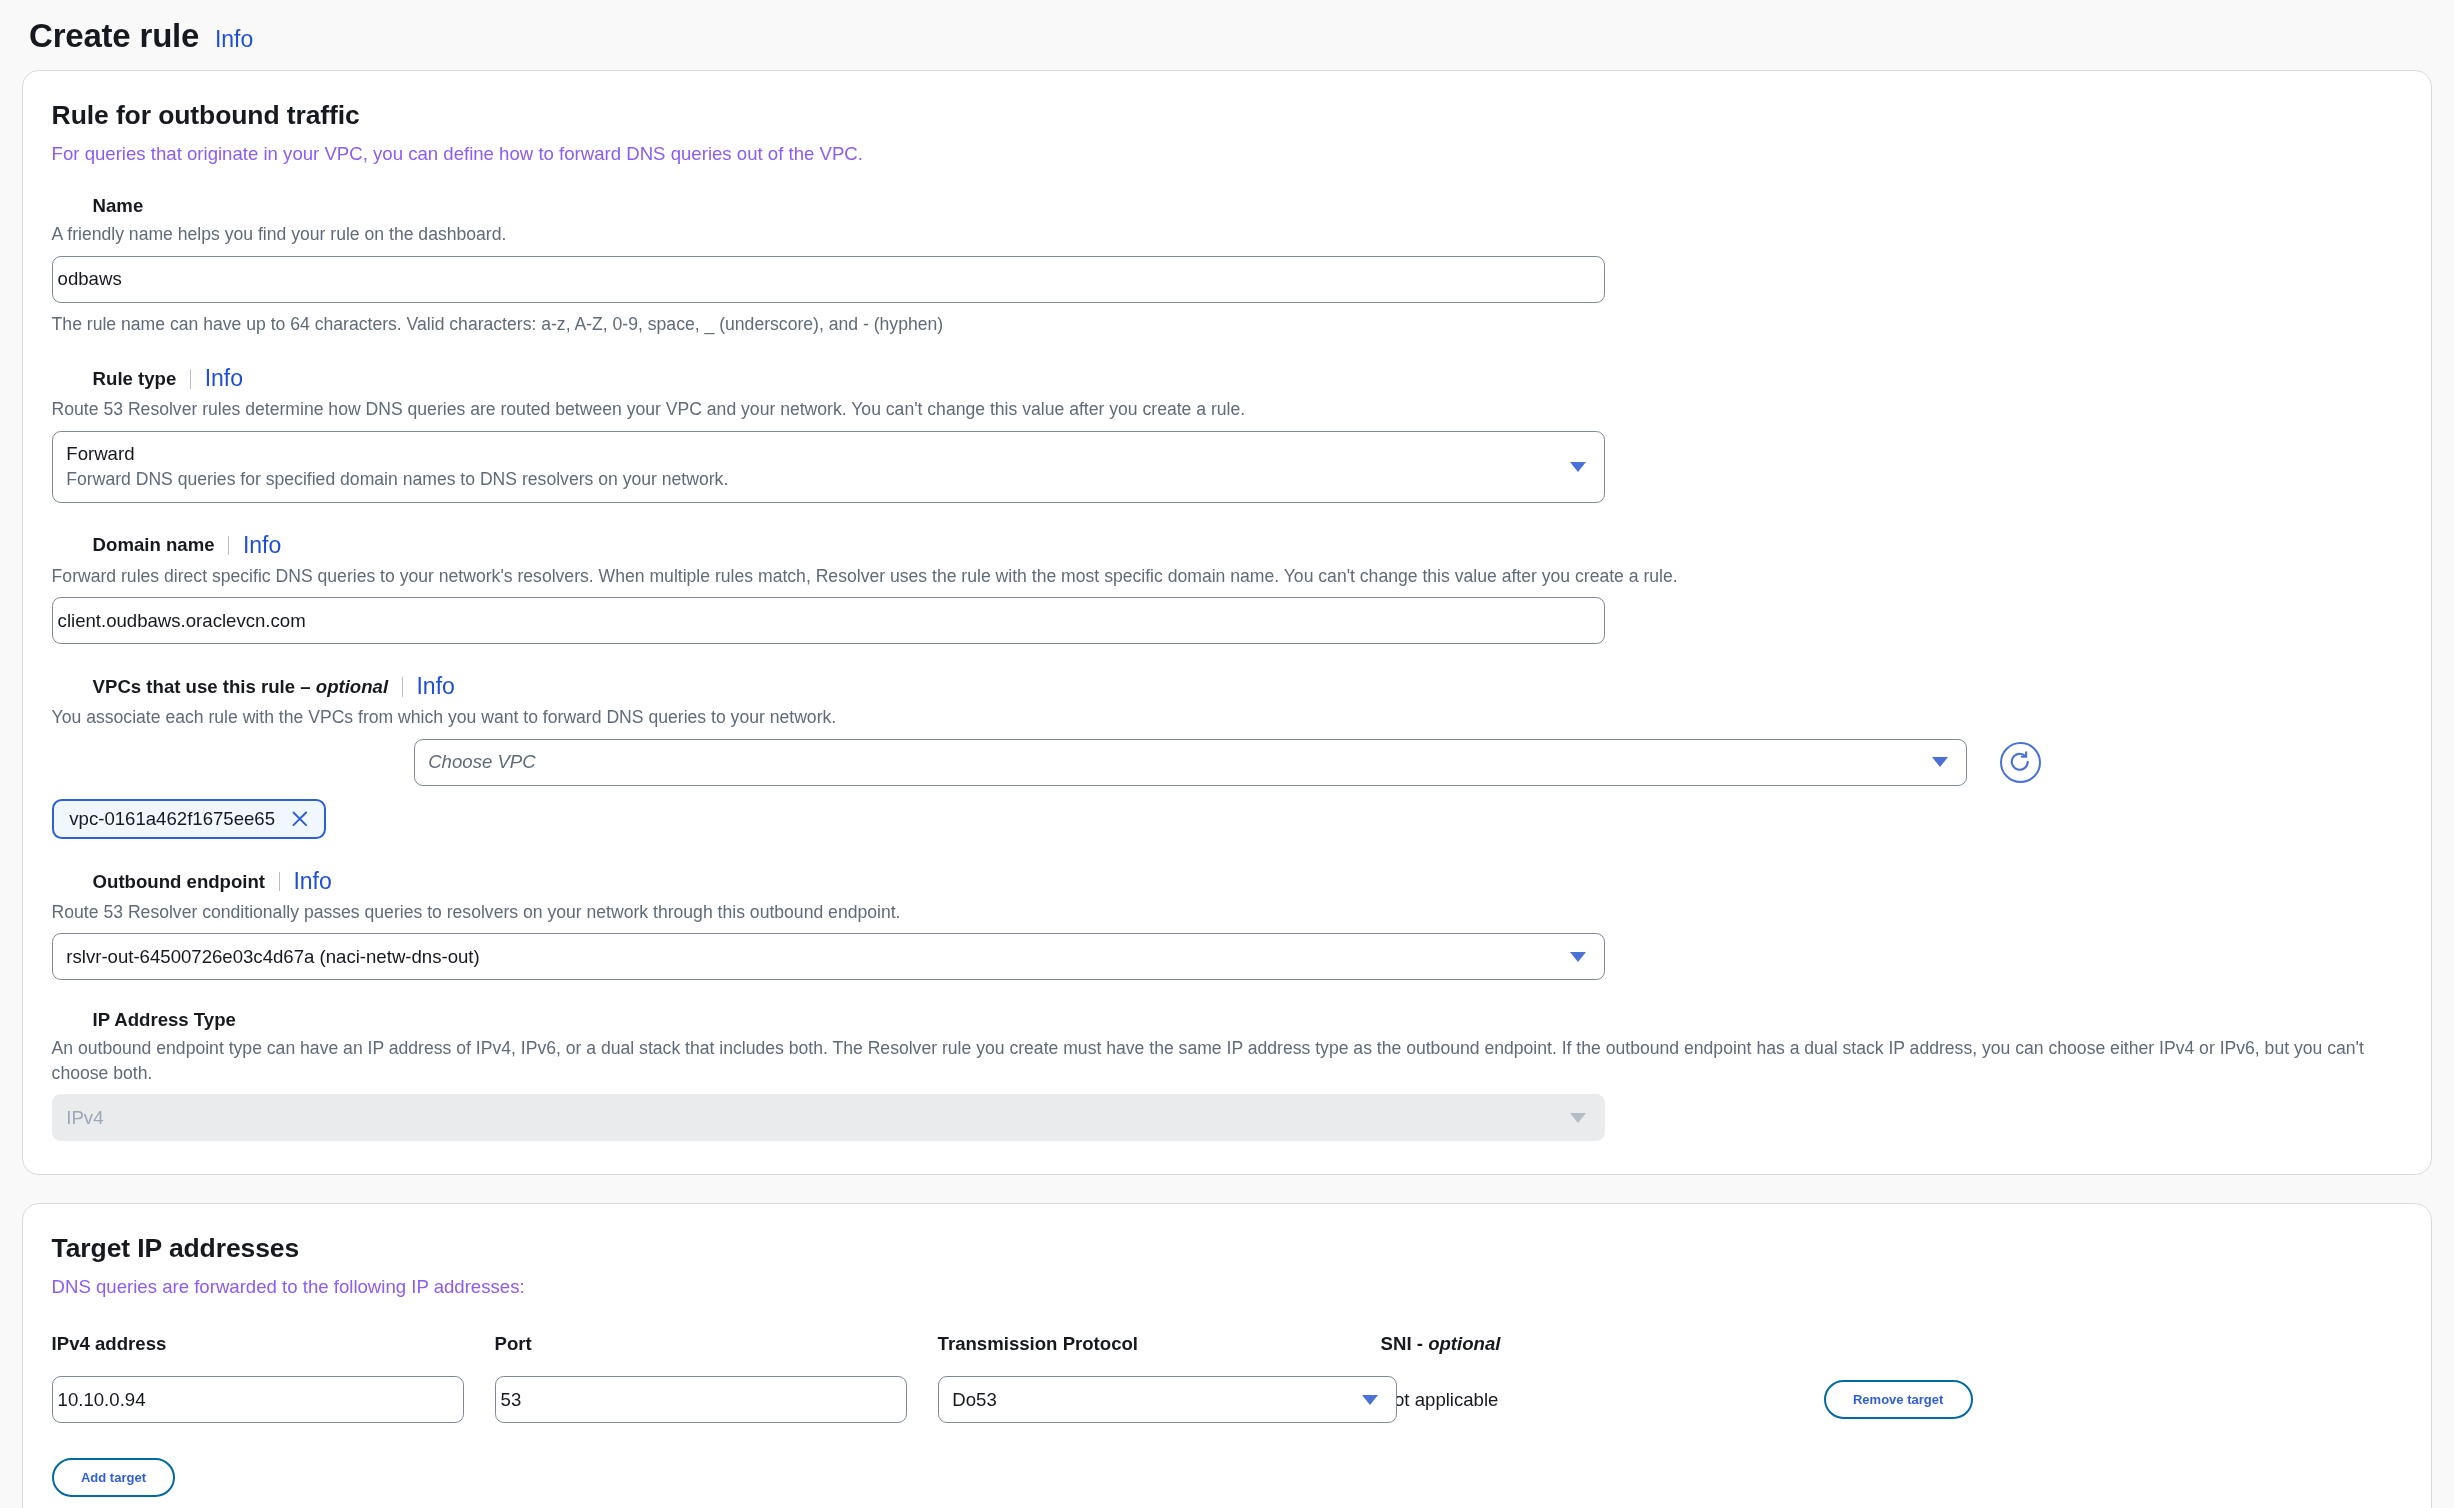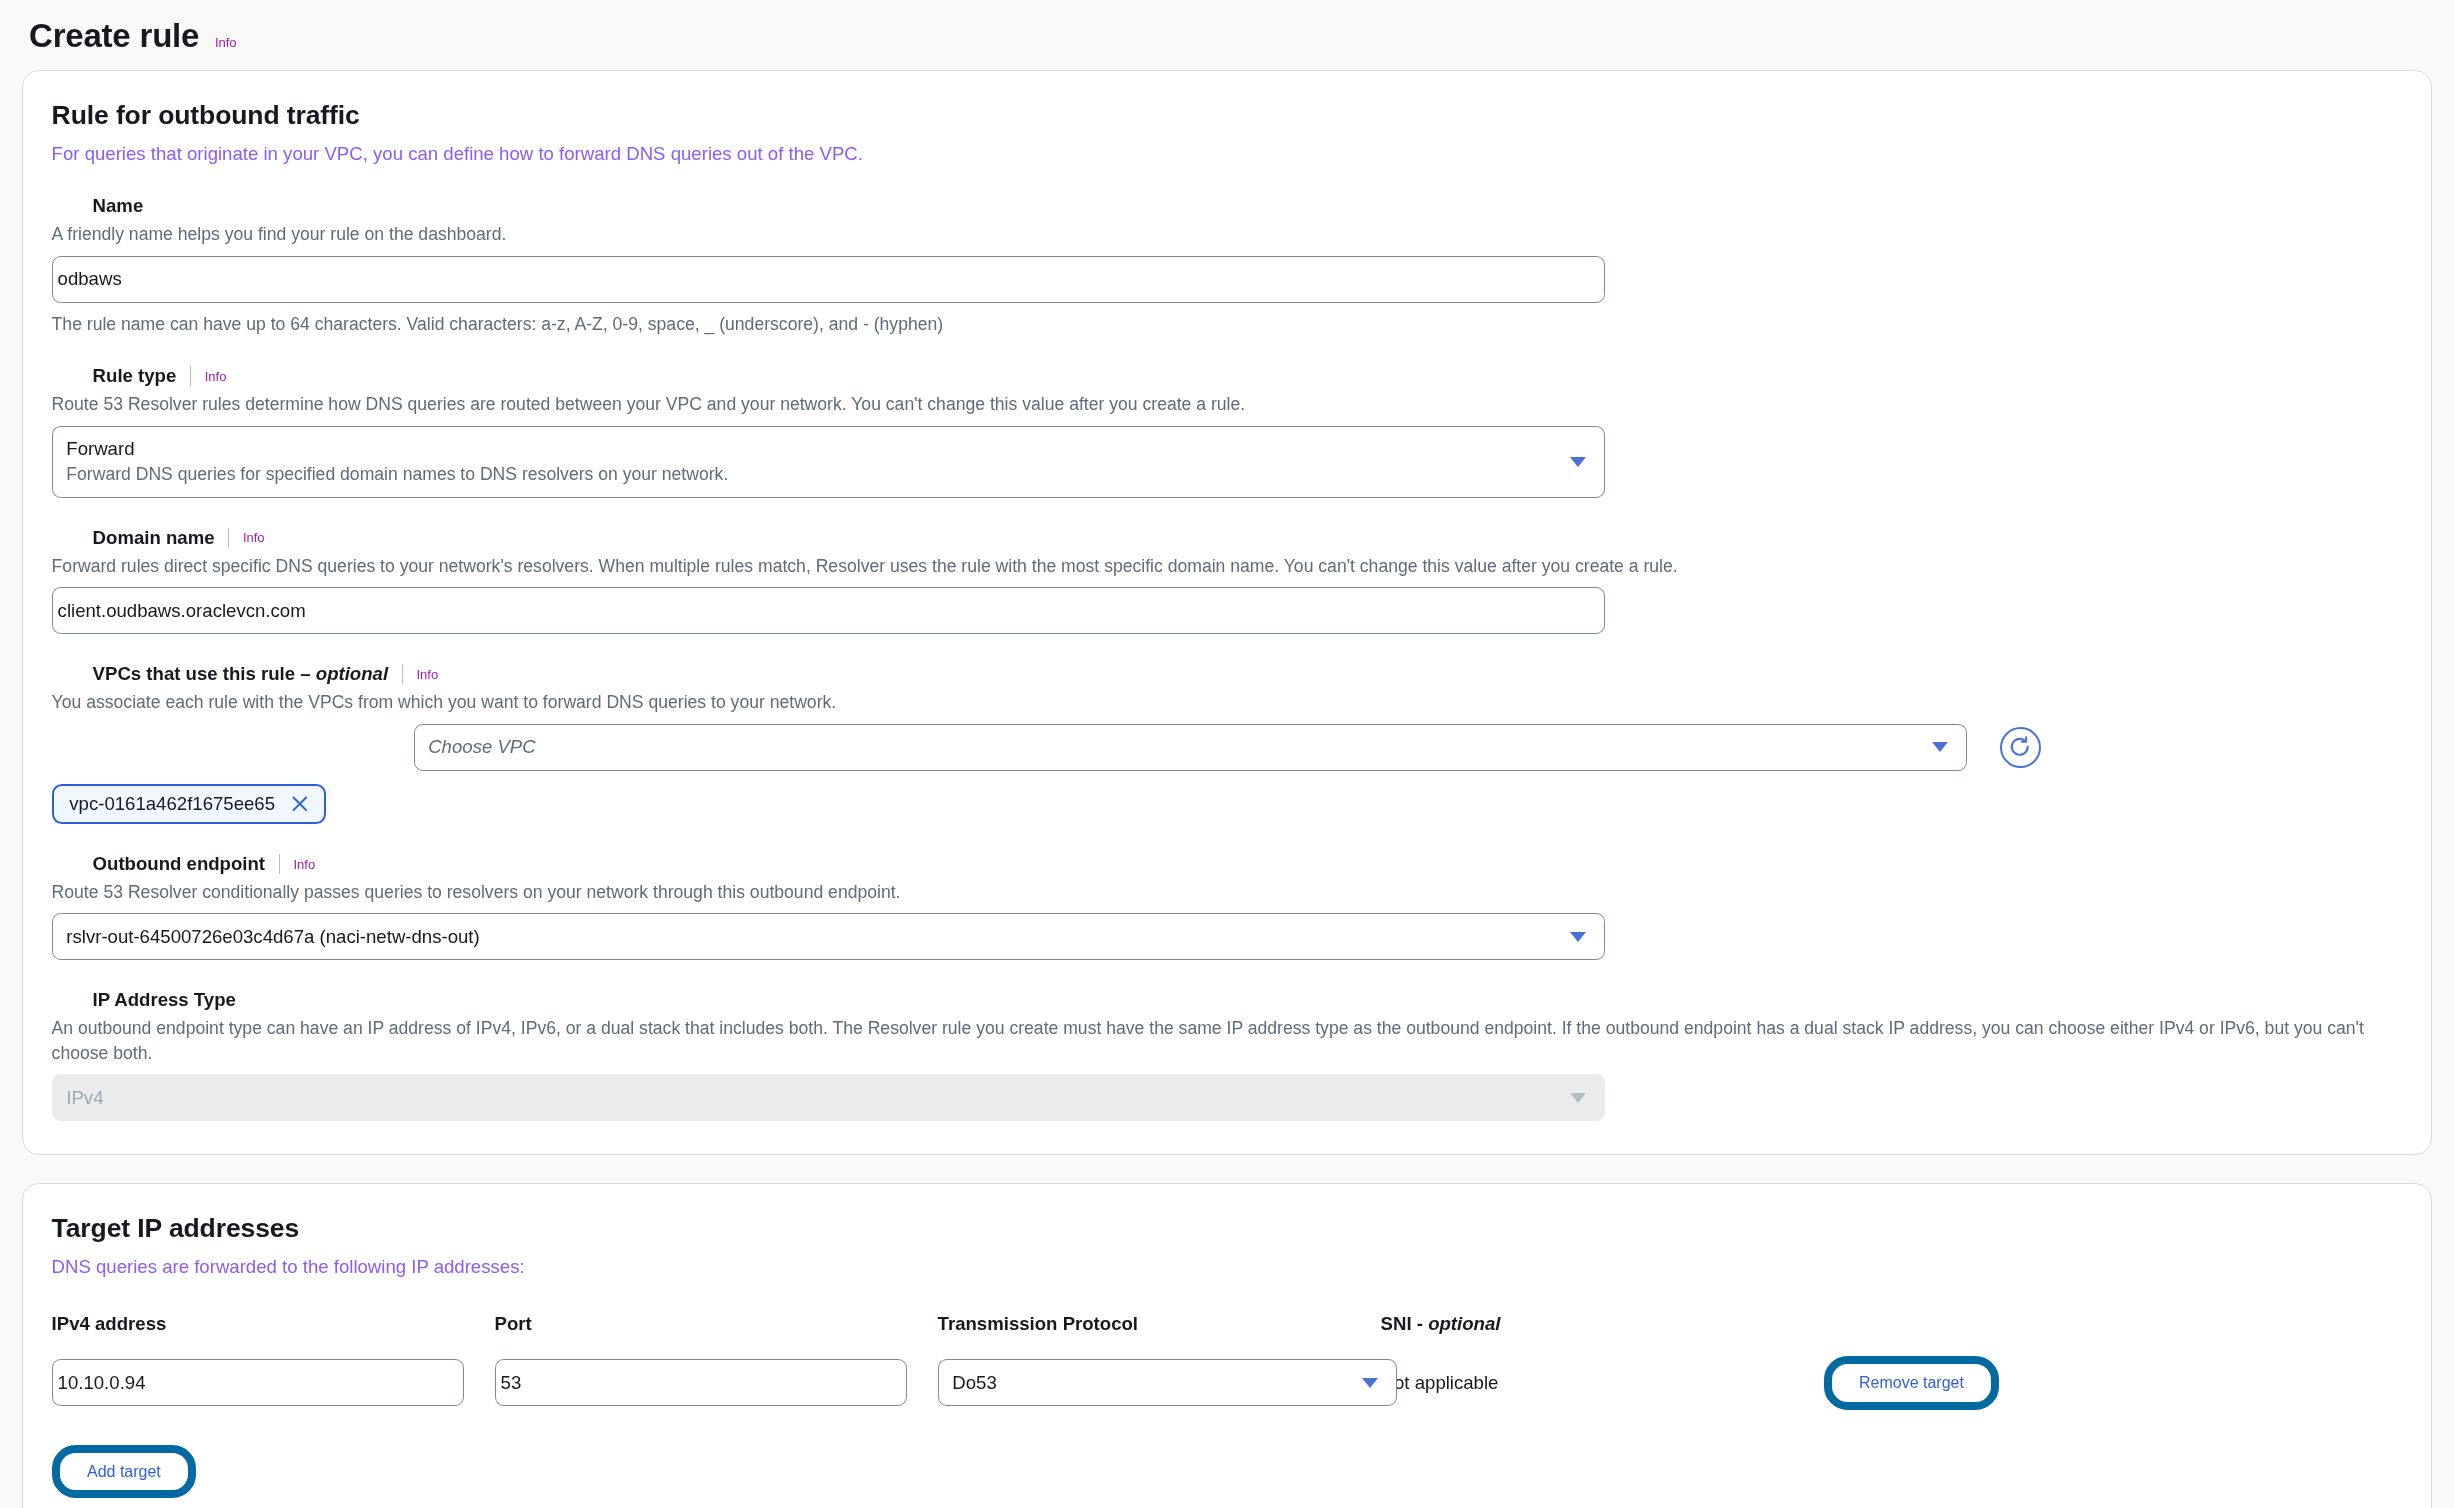--- a/index.html
+++ b/index.html
@@ -19,22 +19,22 @@
     padding: 17.6px 29px 15.7px 29px;
   }
   .page-title {
     font-size: 33px;
     font-weight: bold;
     letter-spacing: -0.2px;
     color: #16191f;
     line-height: 1.1;
   }
   .info-link {
-    color: #a21caf;
-    font-size: 13px;
+    color: #1d4ed8;
+    font-size: 23px;
     text-decoration: none;
     cursor: pointer;
   }
 
   
   .card {
     background: #ffffff;
     border: 1px solid #d5dbdb;
     border-radius: 16.7px;
     margin: 0 21.6px 27.4px 21.6px;
@@ -214,26 +214,26 @@
   .sni-value {
     font-size: 18.6px;
     color: #16191f;
   }
   .sni-optional { font-style: italic; font-weight: bold; }
 
   .btn-outline {
     display: inline-flex;
     align-items: center;
     justify-content: center;
-    border: 8px solid #0369a1;
+    border: 2px solid #0369a1;
     border-radius: 23.5px;
     color: #2f5fd8;
     background: #ffffff;
-    font-size: 16px;
-    font-weight: normal;
+    font-size: 13px;
+    font-weight: bold;
     padding: 9.8px 27.4px;
     cursor: pointer;
     font-family: "Liberation Sans", sans-serif;
     white-space: nowrap;
   }
   .add-target-wrap { margin-top: 35px; }
 </style>
 </head>
 <body>
 

